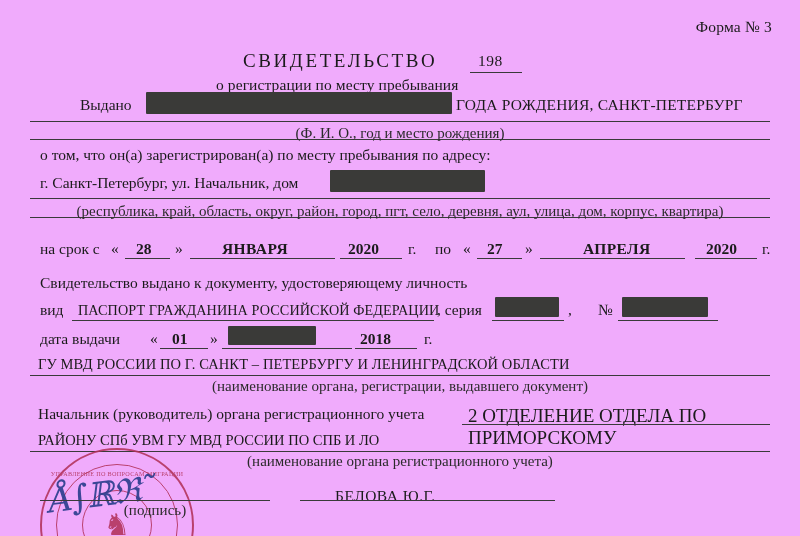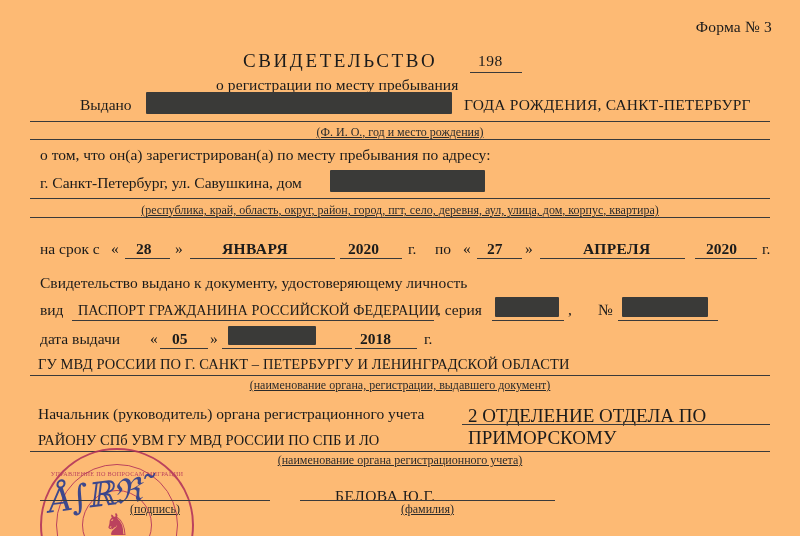--- a/index.html
+++ b/index.html
@@ -11,21 +11,21 @@
     width: 800px;
     height: 536px;
     position: relative;
     font-family: "Liberation Serif", serif;
     color: #1b1b1b;
     overflow: hidden;
   }
   .page {
     position: absolute;
     inset: 0;
-    background: #fdba74;
+    background: #f0abfc;
   }
   .abs { position: absolute; }
 
   
   .form-no {
     right: 28px;
     top: 18px;
     font-size: 15.5px;
     letter-spacing: 0.2px;
   }
@@ -64,24 +64,23 @@
   }
 
   
   .redact {
     background: #3a3a38;
     border-radius: 1px;
   }
 
   .lbl { font-size: 15.5px; }
   .small-center {
-    font-size: 12px;
+    font-size: 15px;
     text-align: center;
     color: #2b2b2b;
-    text-decoration: underline;
   }
 
   
   .stamp {
     left: 40px;
     top: 448px;
     width: 150px;
     height: 150px;
     border-radius: 50%;
     border: 2.2px solid #b2325a;
@@ -144,28 +143,28 @@
 
   <div class="abs form-no">Форма № 3</div>
 
   <div class="abs title">СВИДЕТЕЛЬСТВО</div>
   <div class="abs title-num">198</div>
   <div class="abs title-num-underline rule"></div>
   <div class="abs subtitle">о регистрации по месту пребывания</div>
 
   <div class="abs lbl" style="left:80px; top:96px;">Выдано</div>
   <div class="abs redact" style="left:146px; top:92px; width:306px; height:22px;"></div>
-  <div class="abs lbl" style="left:456px; top:96px; letter-spacing:0.2px;margin-left:8px;">ГОДА РОЖДЕНИЯ, САНКТ-ПЕТЕРБУРГ</div>
+  <div class="abs lbl" style="left:456px; top:96px; letter-spacing:0.2px;">ГОДА РОЖДЕНИЯ, САНКТ-ПЕТЕРБУРГ</div>
   <div class="abs rule" style="left:30px; top:121px; width:740px;"></div>
   <div class="abs rule" style="left:30px; top:139px; width:740px;"></div>
   <div class="abs small-center" style="left:30px; top:125px; width:740px;">(Ф. И. О., год и место рождения)</div>
 
   <div class="abs lbl" style="left:40px; top:146px;">о том, что он(а) зарегистрирован(а) по месту пребывания по адресу:</div>
 
-  <div class="abs lbl" style="left:40px; top:174px;">г. Санкт-Петербург, ул. Савушкина, дом</div>
+  <div class="abs lbl" style="left:40px; top:174px;">г. Санкт-Петербург, ул. Начальник, дом</div>
   <div class="abs redact" style="left:330px; top:170px; width:155px; height:22px;"></div>
   <div class="abs rule" style="left:30px; top:198px; width:740px;"></div>
   <div class="abs rule" style="left:30px; top:217px; width:740px;"></div>
   <div class="abs small-center" style="left:30px; top:203px; width:740px;">(республика, край, область, округ, район, город, пгт, село, деревня, аул, улица, дом, корпус, квартира)</div>
 
   <div class="abs lbl" style="left:40px; top:240px;">на срок с</div>
   <div class="abs lbl" style="left:111px; top:240px;">«</div>
   <div class="abs lbl" style="left:136px; top:240px; font-weight:bold;">28</div>
   <div class="abs lbl" style="left:175px; top:240px;">»</div>
   <div class="abs rule" style="left:125px; top:258px; width:45px;"></div>
@@ -198,21 +197,21 @@
   <div class="abs lbl" style="left:437px; top:301px;">, серия</div>
   <div class="abs redact" style="left:495px; top:297px; width:64px; height:20px;"></div>
   <div class="abs rule" style="left:492px; top:320px; width:72px;"></div>
   <div class="abs lbl" style="left:568px; top:301px;">,</div>
   <div class="abs lbl" style="left:598px; top:301px;">№</div>
   <div class="abs redact" style="left:622px; top:297px; width:86px; height:20px;"></div>
   <div class="abs rule" style="left:618px; top:320px; width:100px;"></div>
 
   <div class="abs lbl" style="left:40px; top:330px;">дата выдачи</div>
   <div class="abs lbl" style="left:150px; top:330px;">«</div>
-  <div class="abs lbl" style="left:172px; top:330px; font-weight:bold;">05</div>
+  <div class="abs lbl" style="left:172px; top:330px; font-weight:bold;">01</div>
   <div class="abs lbl" style="left:210px; top:330px;">»</div>
   <div class="abs rule" style="left:160px; top:348px; width:48px;"></div>
   <div class="abs redact" style="left:228px; top:326px; width:88px; height:19px;"></div>
   <div class="abs rule" style="left:222px; top:348px; width:130px;"></div>
   <div class="abs lbl" style="left:360px; top:330px; font-weight:bold;">2018</div>
   <div class="abs rule" style="left:355px; top:348px; width:62px;"></div>
   <div class="abs lbl" style="left:424px; top:330px;">г.</div>
 
   <div class="abs lbl" style="left:38px; top:356px; font-size:14.5px; letter-spacing:0.1px;">ГУ  МВД  РОССИИ  ПО  Г. САНКТ – ПЕТЕРБУРГУ  И  ЛЕНИНГРАДСКОЙ ОБЛАСТИ</div>
   <div class="abs rule" style="left:30px; top:375px; width:740px;"></div>
@@ -232,15 +231,14 @@
     <div class="stamp-eagle">♞</div>
 
   </div>
 
   <div class="abs signature">Å∫ℝℜ˜</div>
   <div class="abs rule" style="left:40px; top:500px; width:230px;"></div>
   <div class="abs small-center" style="left:40px; top:502px; width:230px;">(подпись)</div>
 
   <div class="abs lbl" style="left:335px; top:487px; letter-spacing:0.5px;">БЕЛОВА Ю.Г.</div>
   <div class="abs rule" style="left:300px; top:500px; width:255px;"></div>
-  <div class="abs small-center" style="left:300px; top:502px; width:255px;">(фамилия)</div>
 
 </div>
 
 </body></html>

